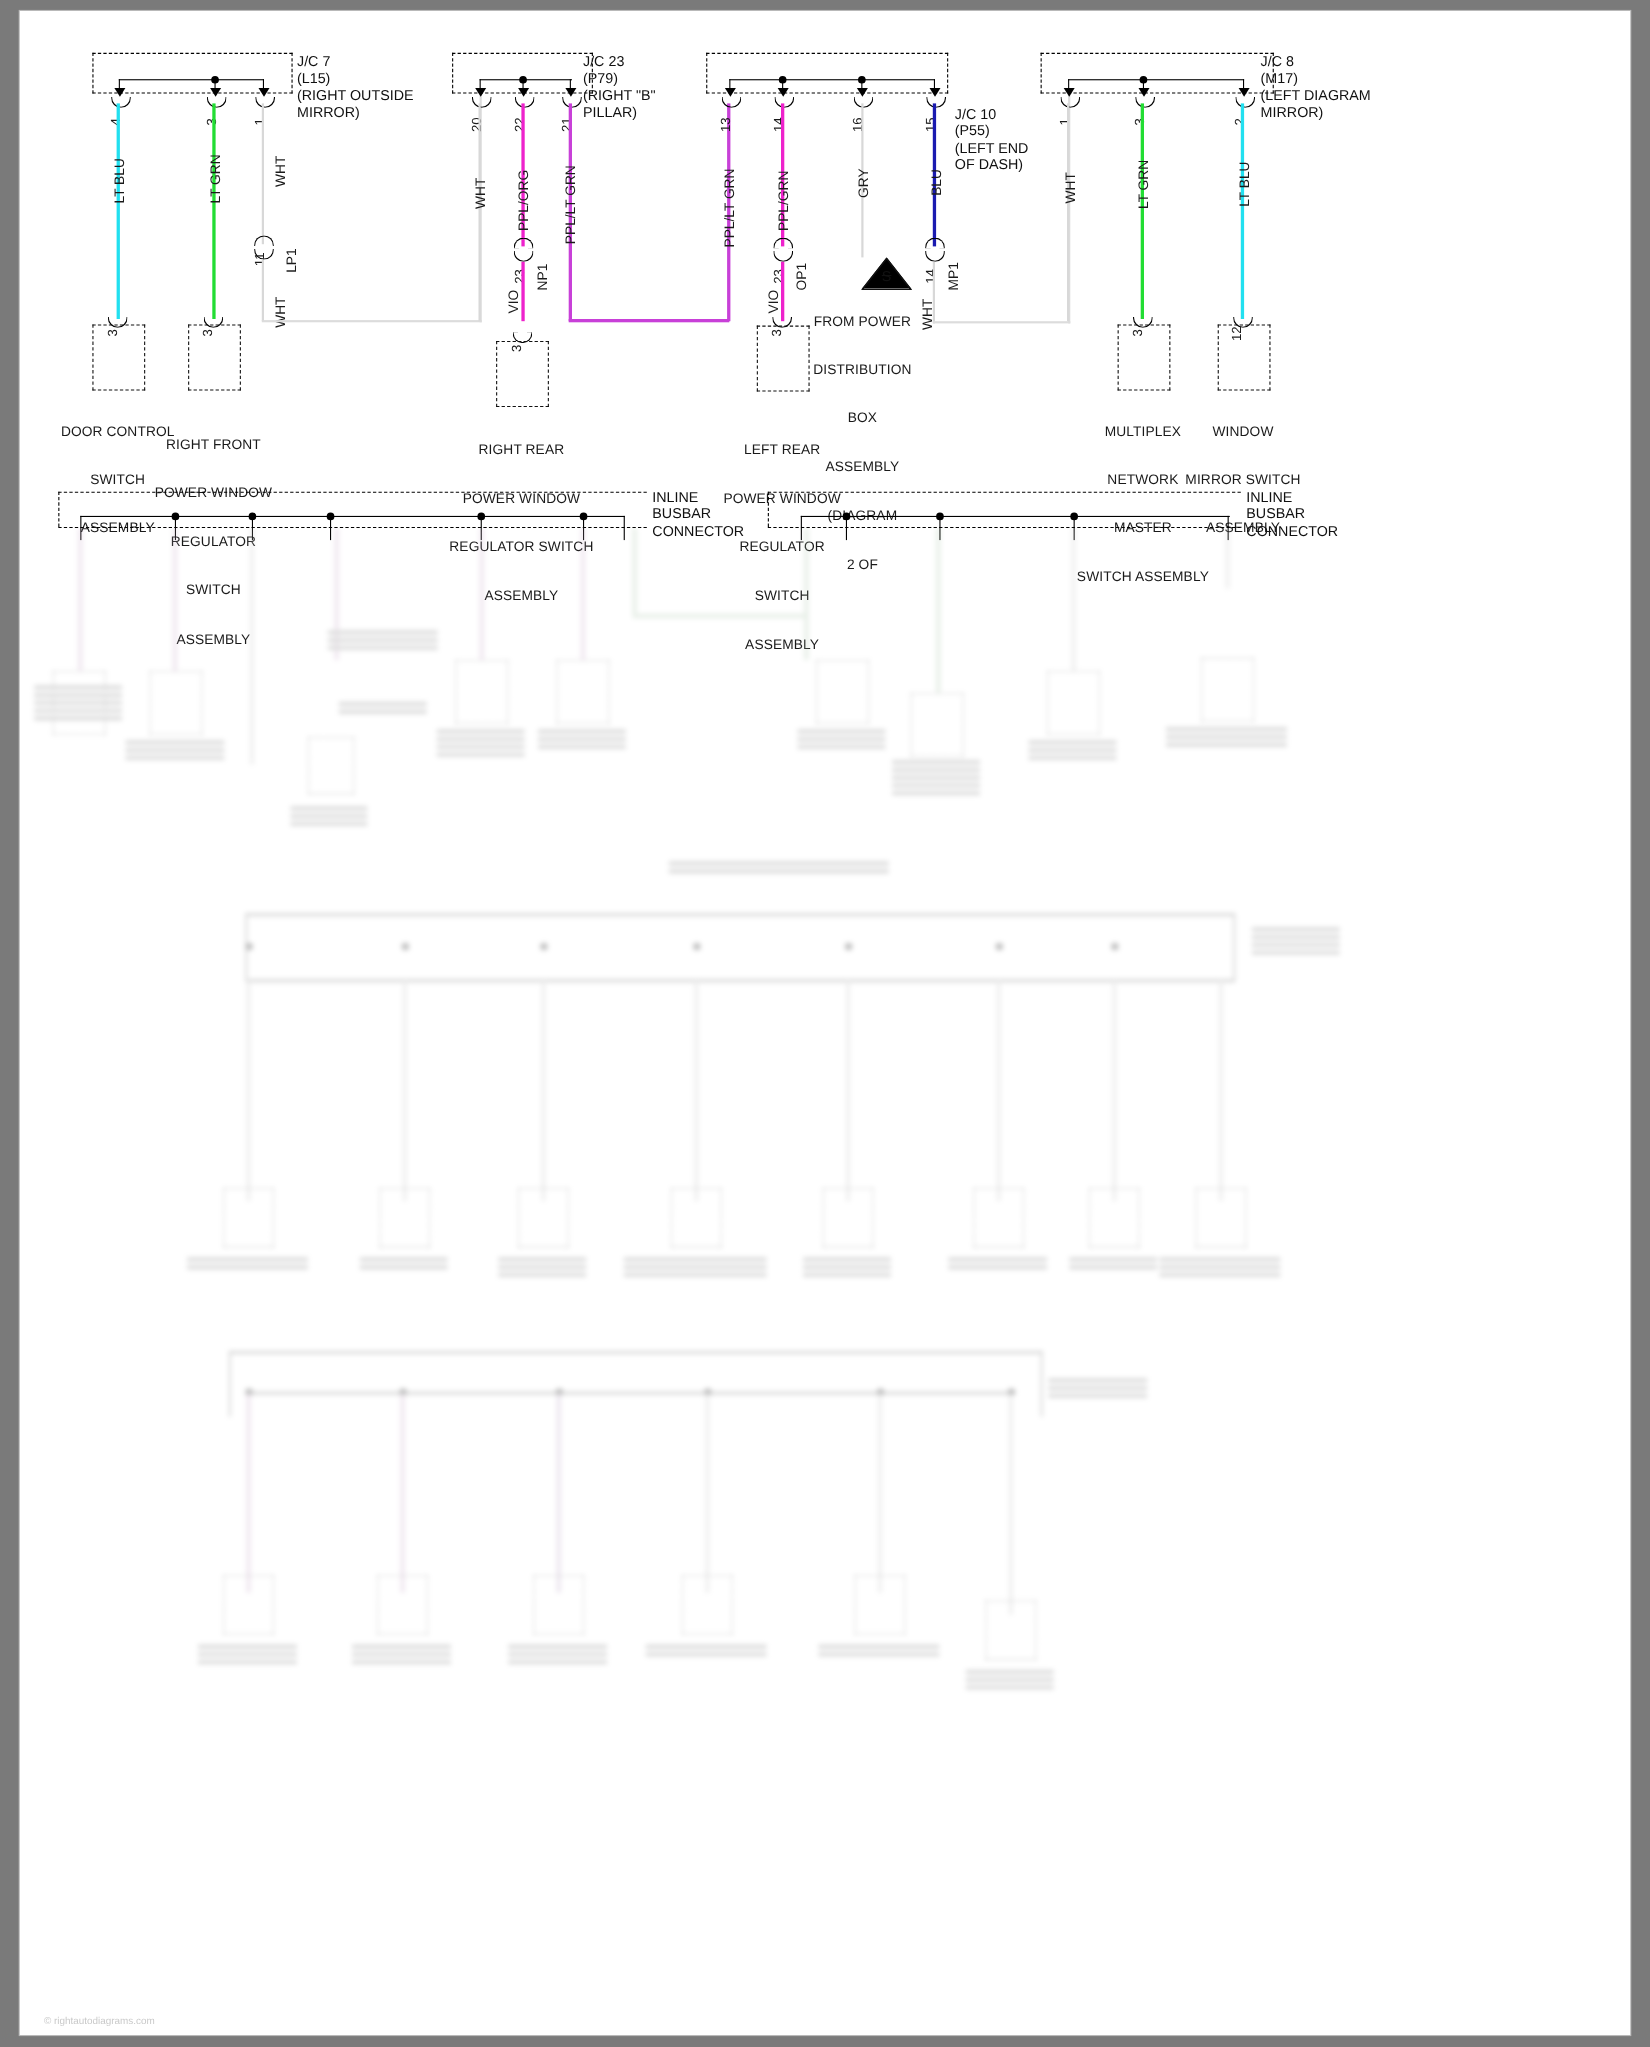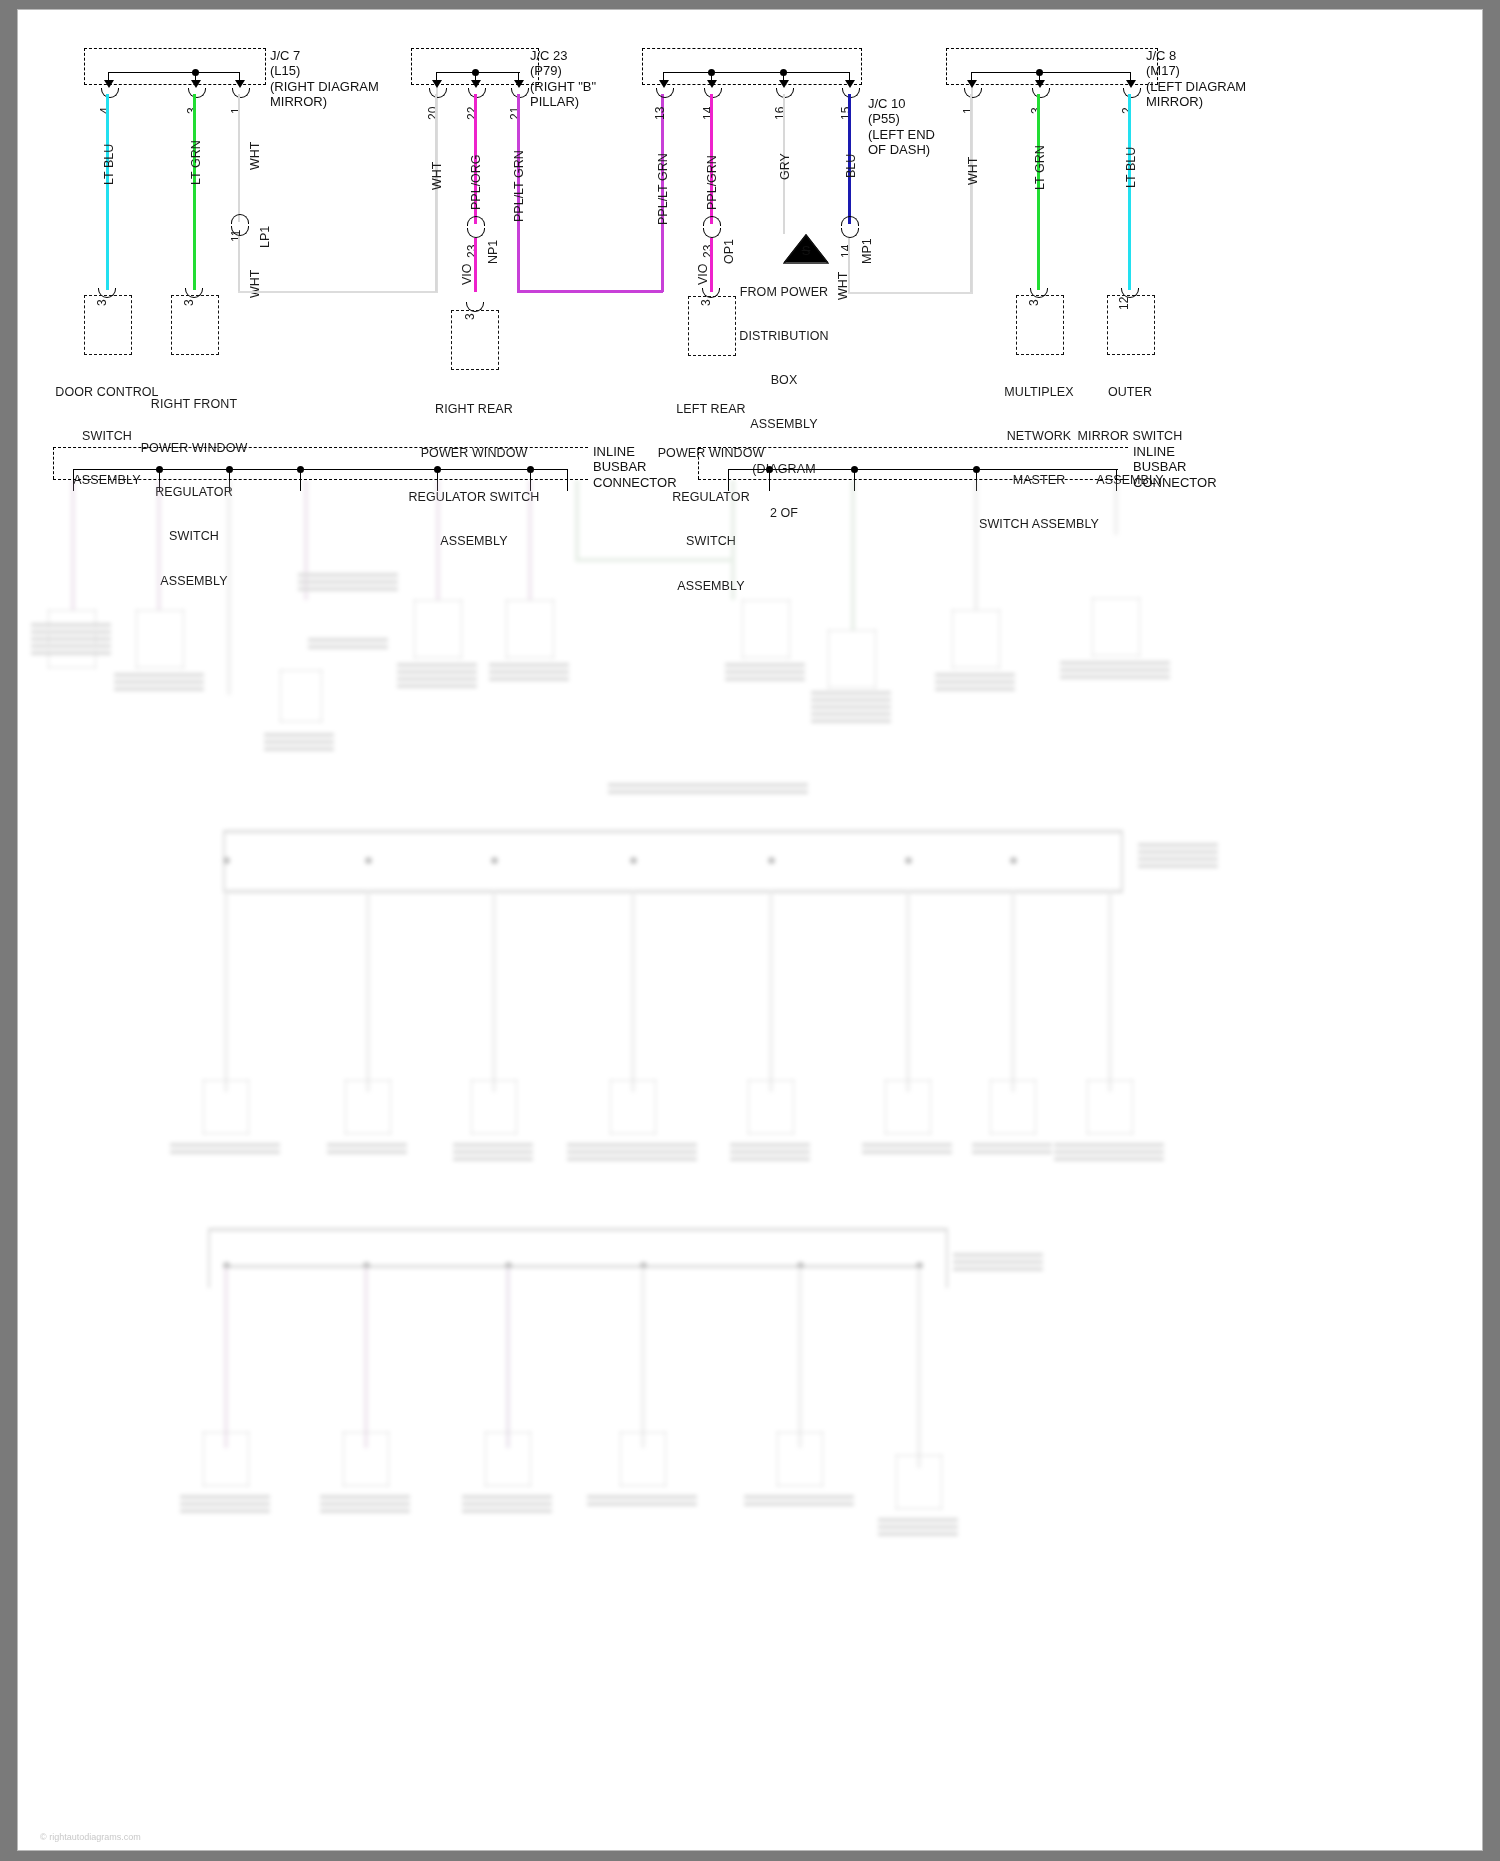--- a/index.html
+++ b/index.html
@@ -64,21 +64,21 @@
       <div class="dot" style="left:174px;top:59px;"></div>
       <div class="arrow" style="left:86px;top:70px;"></div>
       <div class="arrow" style="left:173px;top:70px;"></div>
       <div class="arrow" style="left:217px;top:70px;"></div>
       <div class="conn" style="left:83px;top:78px;"></div>
       <div class="conn" style="left:170px;top:78px;"></div>
       <div class="conn" style="left:214px;top:78px;"></div>
       <div class="brkt" style="left:252px;top:38px;">
         <div>J/C 7</div>
         <div>(L15)</div>
-        <div>(RIGHT DIAGRAM</div>
+        <div>(RIGHT OUTSIDE</div>
         <div>MIRROR)</div>
       </div>
       <div class="vnum" style="left:80px;top:104px;">4</div>
       <div class="vnum" style="left:167px;top:104px;">3</div>
       <div class="vnum" style="left:211px;top:104px;">1</div>
       <div class="wire" style="left:88px;top:84px;height:196px;background:#22e0f0;"></div>
       <div class="wire" style="left:175px;top:84px;height:196px;background:#22dd33;"></div>
       <div class="graywire" style="left:220px;top:84px;height:128px;"></div>
       <div class="vlbl" style="left:84px;top:175px;">LT BLU</div>
       <div class="vlbl" style="left:171px;top:175px;">LT GRN</div>
@@ -305,21 +305,21 @@
         <div>MASTER</div>
         <div>SWITCH ASSEMBLY</div>
       </div>
     </div>
 
     <div>
       <div class="conn" style="left:1103px;top:278px;"></div>
       <div class="vnum" style="left:1099px;top:300px;">12</div>
       <div class="compbox" style="left:1089px;top:285px;"></div>
       <div class="lbl c" style="left:1112px;top:345px;width:160px;">
-        <div>OUTER</div>
+        <div>WINDOW</div>
         <div>MIRROR SWITCH</div>
         <div>ASSEMBLY</div>
       </div>
     </div>
 
     <div>
       <div class="dashtop" style="left:35px;top:437px;width:535px;"></div>
       <div class="dashleft" style="left:35px;top:437px;height:32px;"></div>
       <div class="dashtop" style="left:35px;top:469px;width:535px;"></div>
       <div class="hline" style="left:55px;top:459px;width:495px;"></div>

